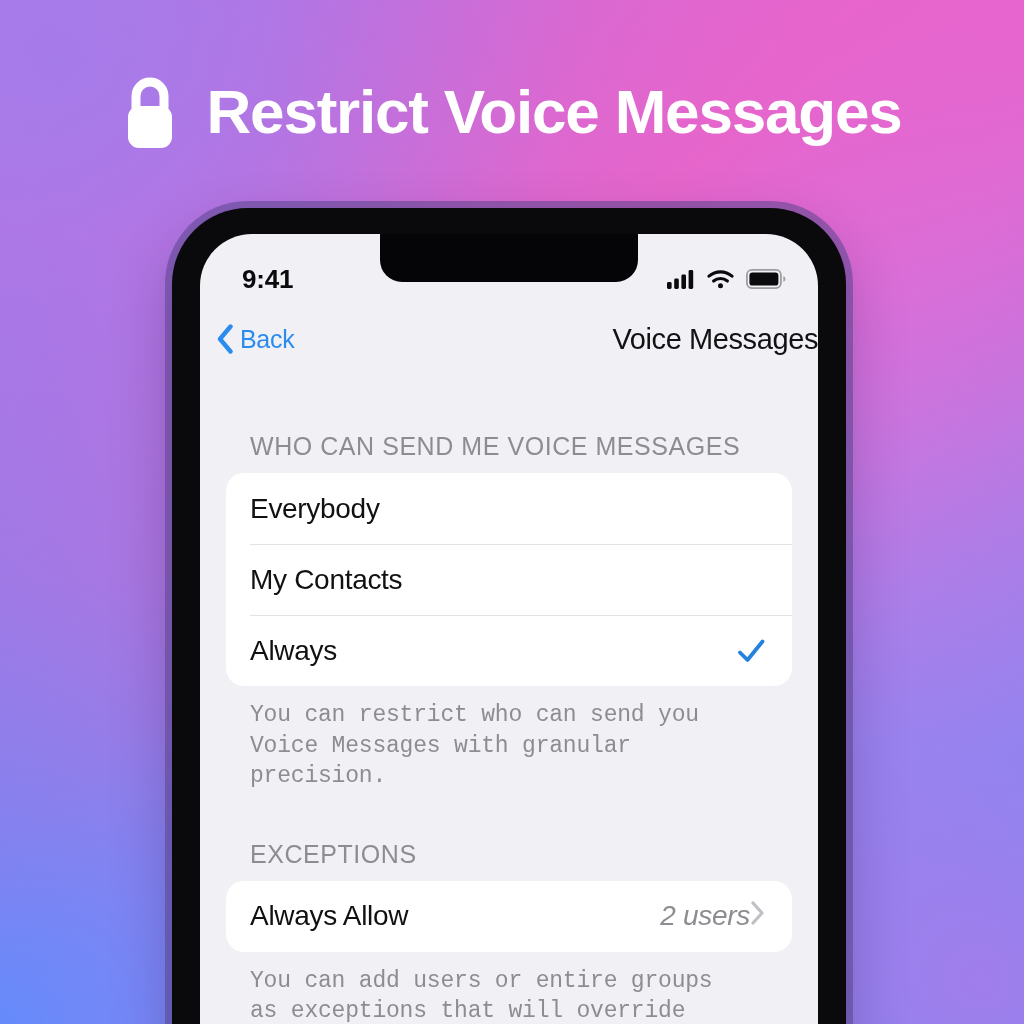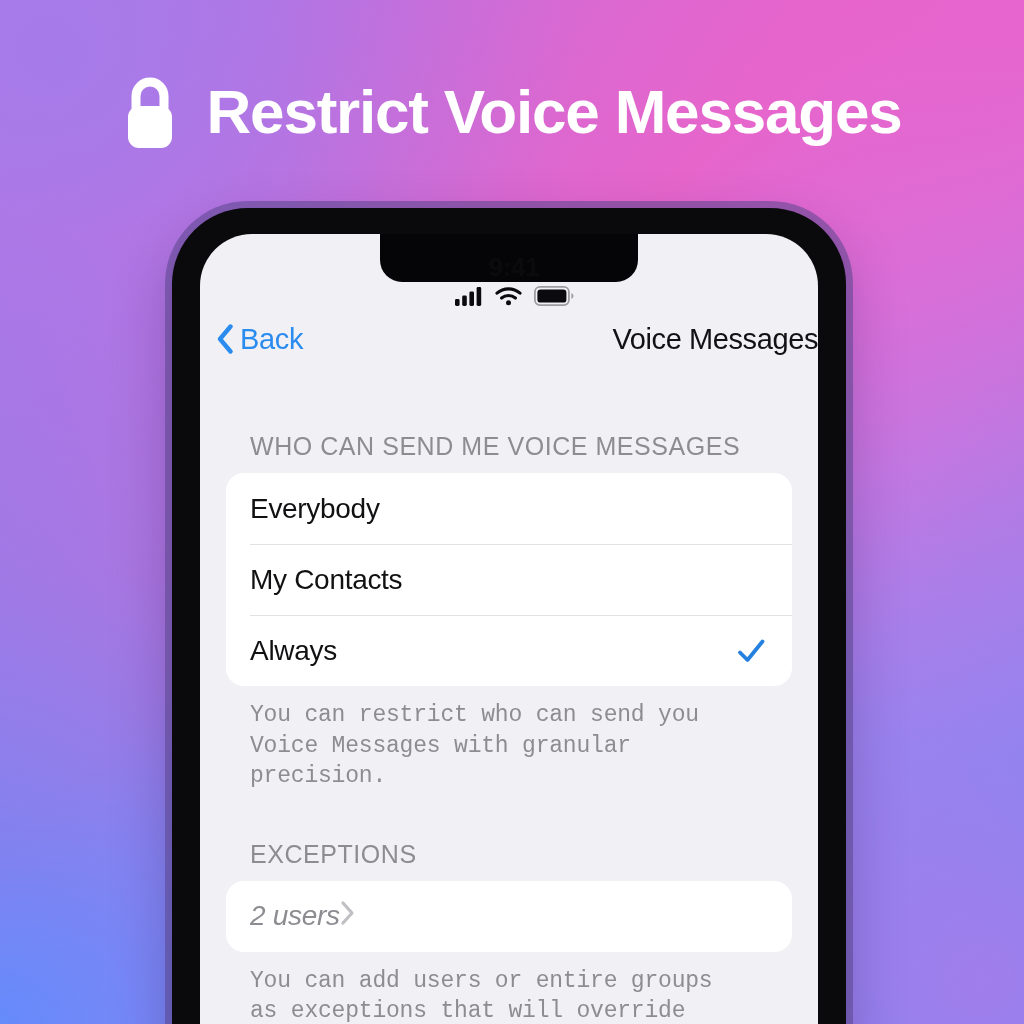--- a/index.html
+++ b/index.html
@@ -90,21 +90,20 @@
   
   .statusbar {
     position: absolute;
     top: 0; left: 0; right: 0;
     height: 72px;
     display: flex;
     align-items: center;
     justify-content: space-between;
     padding: 18px 32px 0 42px;
     z-index: 9;
-    flex-direction: column;
   }
   .status-time {
     font-size: 26px;
     font-weight: bold;
     color: #0b0b0d;
     letter-spacing: -0.2px;
   }
   .status-icons { display: flex; align-items: center; gap: 12px; }
 
   
@@ -117,21 +116,21 @@
     z-index: 6;
   }
   .nav-back {
     display: flex;
     align-items: center;
     gap: 6px;
     margin-left: 16px;
     cursor: pointer;
   }
   .nav-back-label {
-    font-size: 29px;
+    font-size: 25px;
     color: #2b8cf0;
     letter-spacing: -0.3px;
   }
   .nav-title {
     position: absolute;
     left: 0; right: 0;
     text-align: right;
     font-size: 29px;
     font-weight: normal;
     color: #121214;
@@ -273,20 +272,21 @@
             </span>
           </div>
         </div>
 
         <div class="footer-note">You can restrict who can send you Voice Messages with granular precision.</div>
 
         <div class="section-header tight">EXCEPTIONS</div>
 
         <div class="card">
           <div class="row">
+            <span class="row-label">Always Allow</span>
             <span class="row-right">
               <span class="row-value">2 users</span>
               <svg class="chevron-right-icon" viewBox="0 0 16 26">
                 <path d="M3 3 L12 13 L3 23" fill="none" stroke="#bfbfc4" stroke-width="3.2" stroke-linecap="round" stroke-linejoin="round"></path>
               </svg>
             </span>
           </div>
         </div>
 
         <div class="footer-note">You can add users or entire groups as exceptions that will override the settings above.</div>

